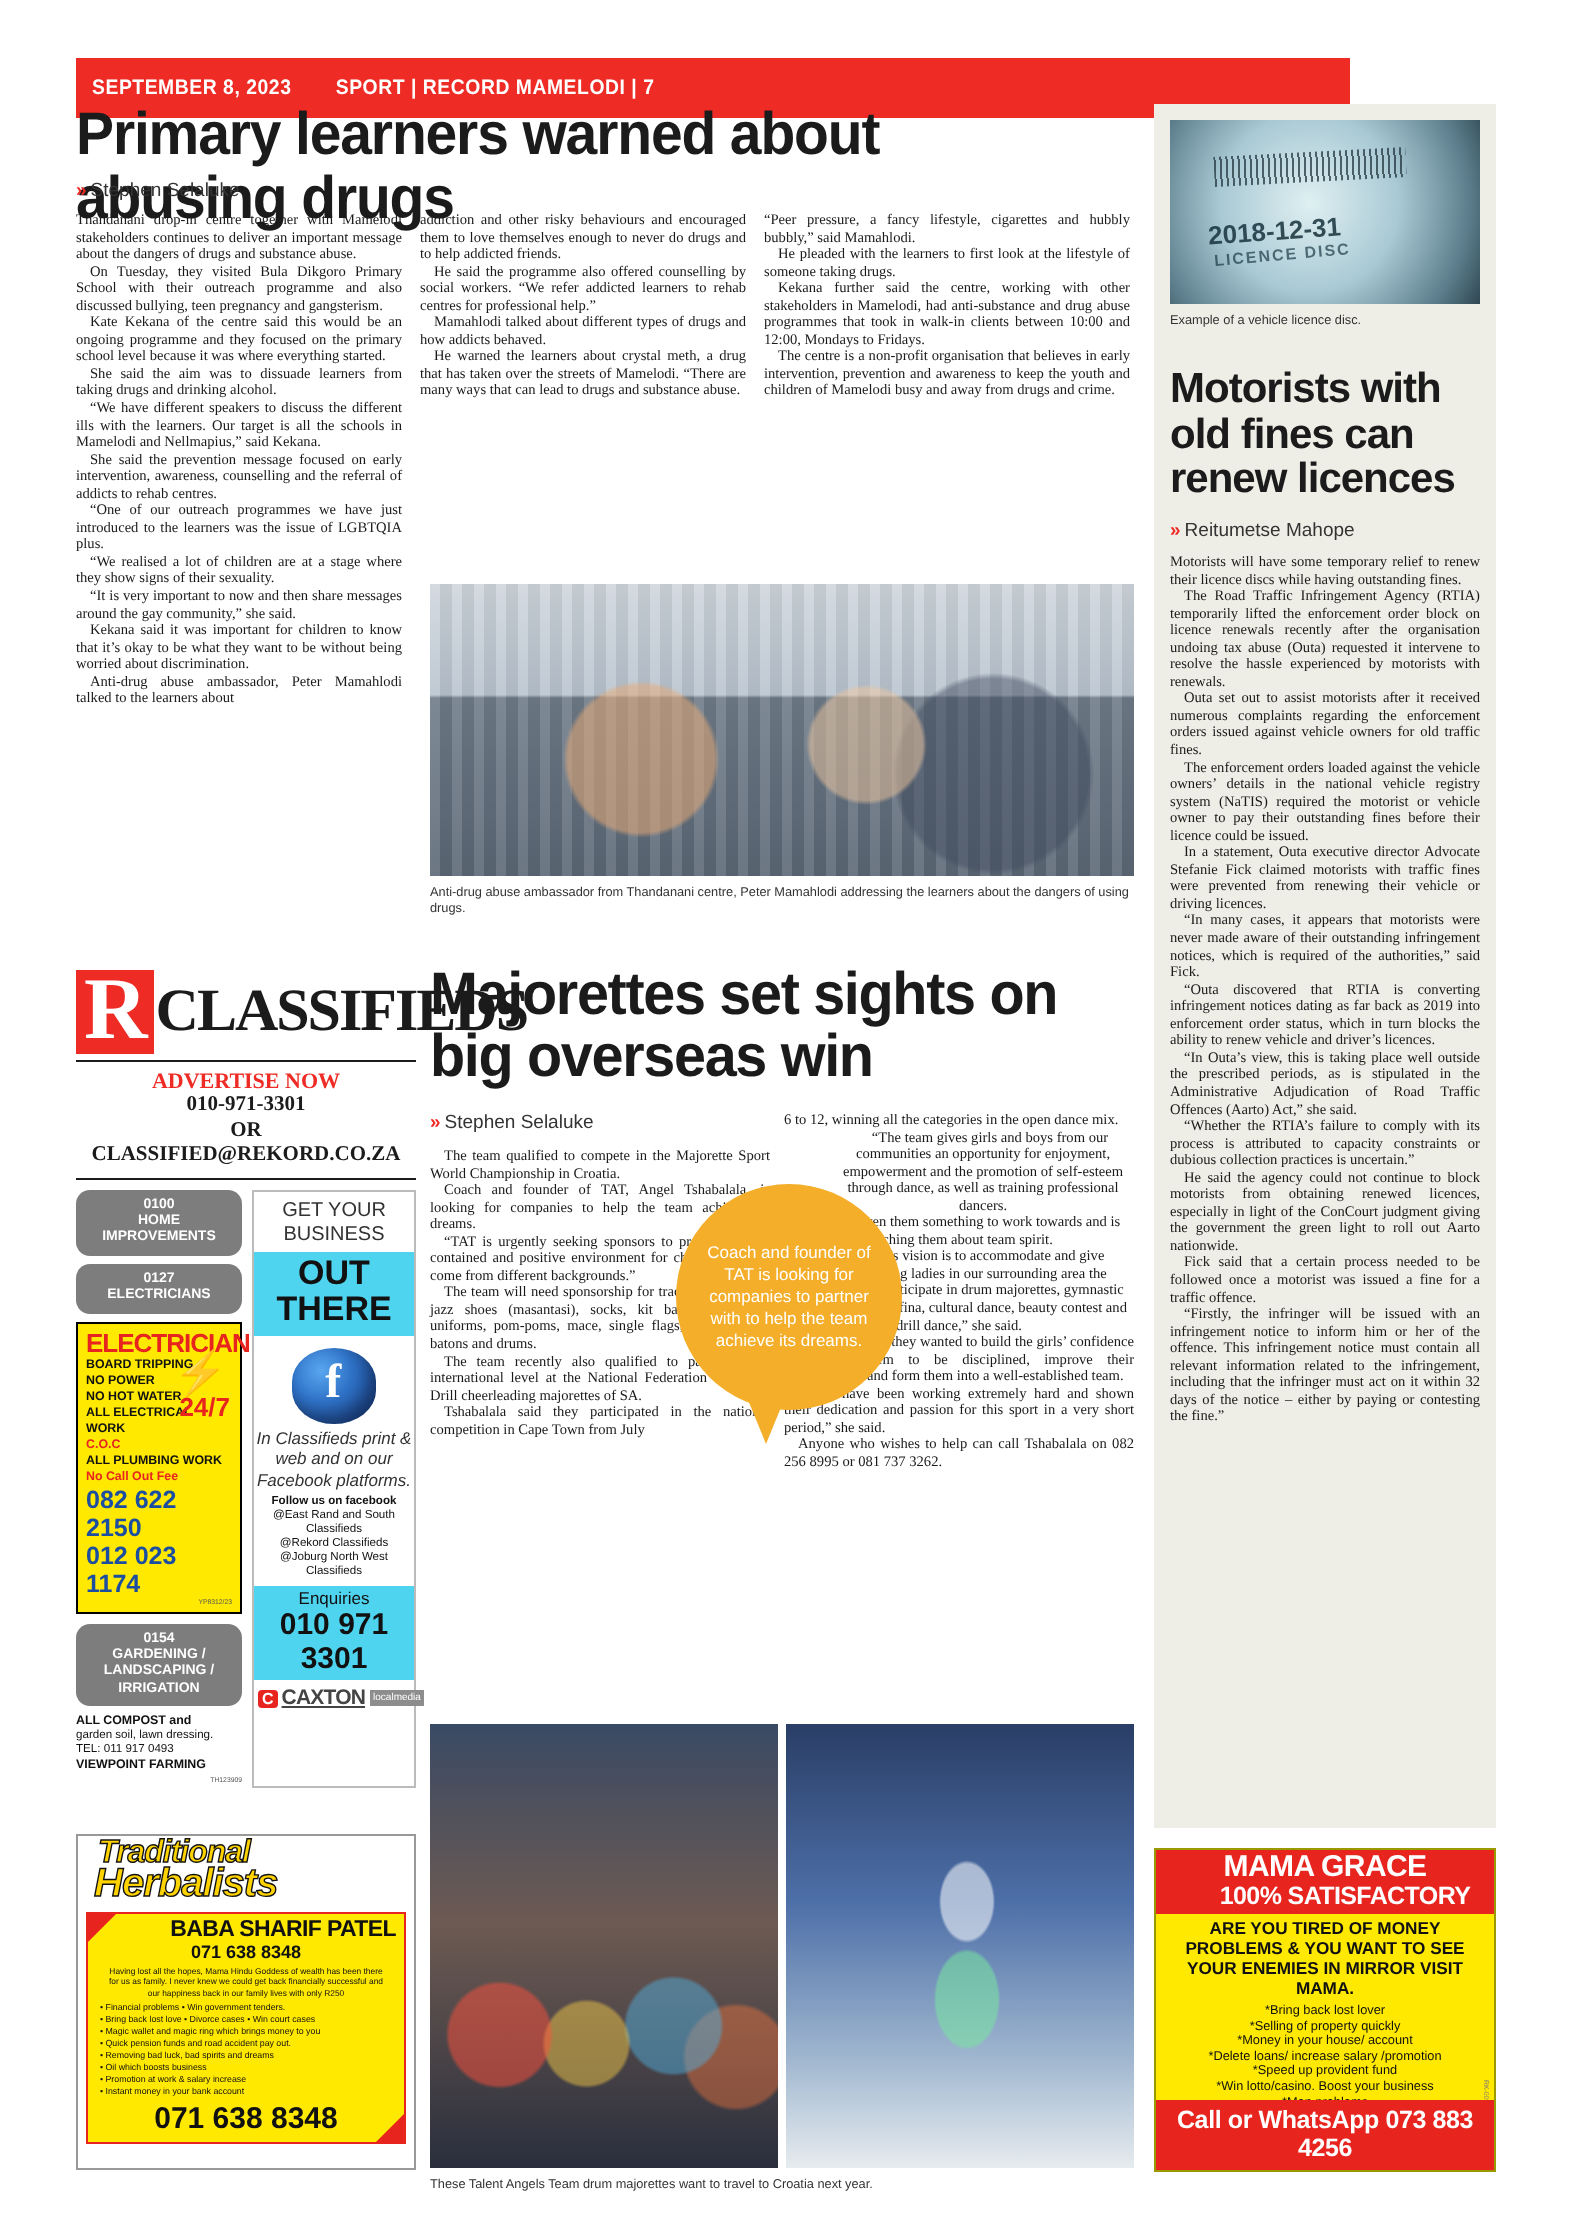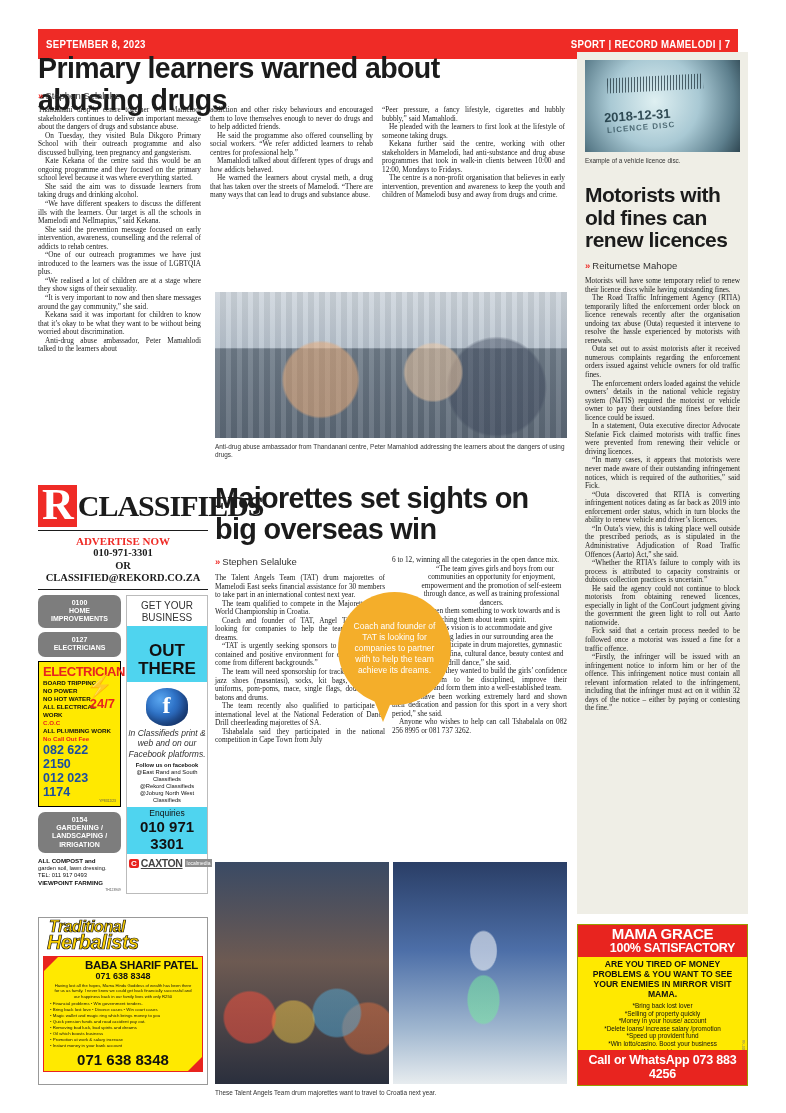--- a/index.html
+++ b/index.html
@@ -1,21 +1,21 @@
 <!DOCTYPE html>
 <html><head>
 <meta charset="utf-8">
 <style>
   html,body{margin:0;padding:0;background:#ffffff;}
   body{width:786px;height:1113px;overflow:hidden;font-family:"Liberation Serif",serif;color:#111;}
   .page{position:relative;width:786px;height:1113px;background:#fff;}
 
   
-  .masthead{position:absolute;left:38px;top:29px;width:700px;height:20px;background:#ef2b26;color:#fff;
-            display:flex;align-items:center;justify-content:space-between;padding:15px 8px;box-sizing:border-box;}
+  .masthead{position:absolute;left:38px;top:29px;width:637px;height:20px;background:#ef2b26;color:#fff;
+            display:flex;align-items:center;justify-content:flex-start;padding:15px 8px;box-sizing:border-box;}
   .masthead .date{font-family:"Liberation Sans",sans-serif;font-weight:bold;font-size:10.5px;letter-spacing:.3px;
             transform:scaleX(.92);transform-origin:left center;}
   .masthead .right{font-family:"Liberation Sans",sans-serif;font-weight:bold;font-size:10.5px;letter-spacing:.3px;
             transform:scaleX(.92);transform-origin:right center;}
 
   
   .h1{position:absolute;left:38px;top:52px;width:530px;font-family:"Liberation Sans",sans-serif;
       font-weight:bold;font-size:30px;line-height:32px;color:#1b1b1b;letter-spacing:-.6px;transform:scaleX(.95);
       transform-origin:left top;}
 
@@ -65,21 +65,21 @@
   .twofour{position:absolute;right:5px;top:34px;font-family:"Liberation Sans",sans-serif;font-weight:bold;
            font-size:13px;color:#e8241f;}
   .elec-num{font-family:"Liberation Sans",sans-serif;font-weight:bold;font-size:12.5px;color:#1b4ea0;line-height:14px;}
   .tiny{font-size:3.4px;color:#555;text-align:right;font-family:"Liberation Sans",sans-serif;}
 
   .compost{font-family:"Liberation Sans",sans-serif;font-size:5.8px;line-height:7px;color:#111;margin-top:4px;}
   .compost b{font-size:6.2px;}
 
   .gyb{text-align:center;font-family:"Liberation Sans",sans-serif;font-size:10px;line-height:12px;color:#333;padding:4px 0 2px;}
   .outthere{background:#4fd4ef;text-align:center;font-family:"Liberation Sans",sans-serif;font-weight:bold;
-            font-size:17px;line-height:18px;color:#111;padding:16px 0 4px;}
+            font-size:17px;line-height:18px;color:#111;padding:2px 0 4px;}
   .fb-ball{width:42px;height:38px;margin:6px auto 2px;border-radius:50%/44%;
            background:radial-gradient(circle at 34% 30%,#59a6ef 0%,#2f73c8 40%,#1a3f8f 100%);
            position:relative;box-shadow:inset -4px -5px 8px rgba(0,0,0,.35);}
   .fb-ball span{position:absolute;left:50%;top:50%;transform:translate(-55%,-54%);color:#fff;
            font-family:"Liberation Serif",serif;font-weight:bold;font-size:24px;}
   .fb-it{text-align:center;font-family:"Liberation Sans",sans-serif;font-style:italic;font-size:8.5px;
            line-height:10.5px;color:#333;}
   .fb-follow{text-align:center;font-family:"Liberation Sans",sans-serif;font-weight:bold;font-size:5.8px;line-height:7px;color:#111;margin-top:3px;}
   .fb-handles{text-align:center;font-family:"Liberation Sans",sans-serif;font-size:5.8px;line-height:7px;color:#111;}
   .enq{background:#4fd4ef;text-align:center;margin-top:3px;padding:1px 0 2px;}
@@ -354,21 +354,20 @@
     </div>
   </div>
 
   <div class="m-h1">Majorettes  set sights on big overseas win</div>
 
   <div class="byline" style="position:absolute;left:215px;top:556px;">
     <span class="arrows">»</span><span>Stephen Selaluke</span>
   </div>
 
   <div class="col" style="left:215px;top:574px;width:170px;">
-    <p class="first">The Talent Angels Team (TAT) drum majorettes of Mamelodi East seeks financial assistance for 30 members to take part in an international contest next year.</p>
     <p>The team qualified to compete in the Majorette Sport World Championship in Croatia.</p>
     <p>Coach and founder of TAT, Angel Tshabalala, is looking for companies to help the team achieve its dreams.</p>
     <p>“TAT is urgently seeking sponsors to provide a safe, contained and positive environment for children as they come from different backgrounds.”</p>
     <p>The team will need sponsorship for tracksuits, T-shirts, jazz shoes (masantasi), socks, kit bags, large drill uniforms, pom-poms, mace, single flags, double flags, batons and drums.</p>
     <p>The team recently also qualified to participate at international level at the National Federation of Dance Drill cheerleading majorettes of SA.</p>
     <p>Tshabalala said they participated in the national competition in Cape Town from July</p>
   </div>
 
   <div class="col" style="left:392px;top:556px;width:175px;">
     <p class="first">6 to 12, winning all the categories in the open dance mix.</p>

